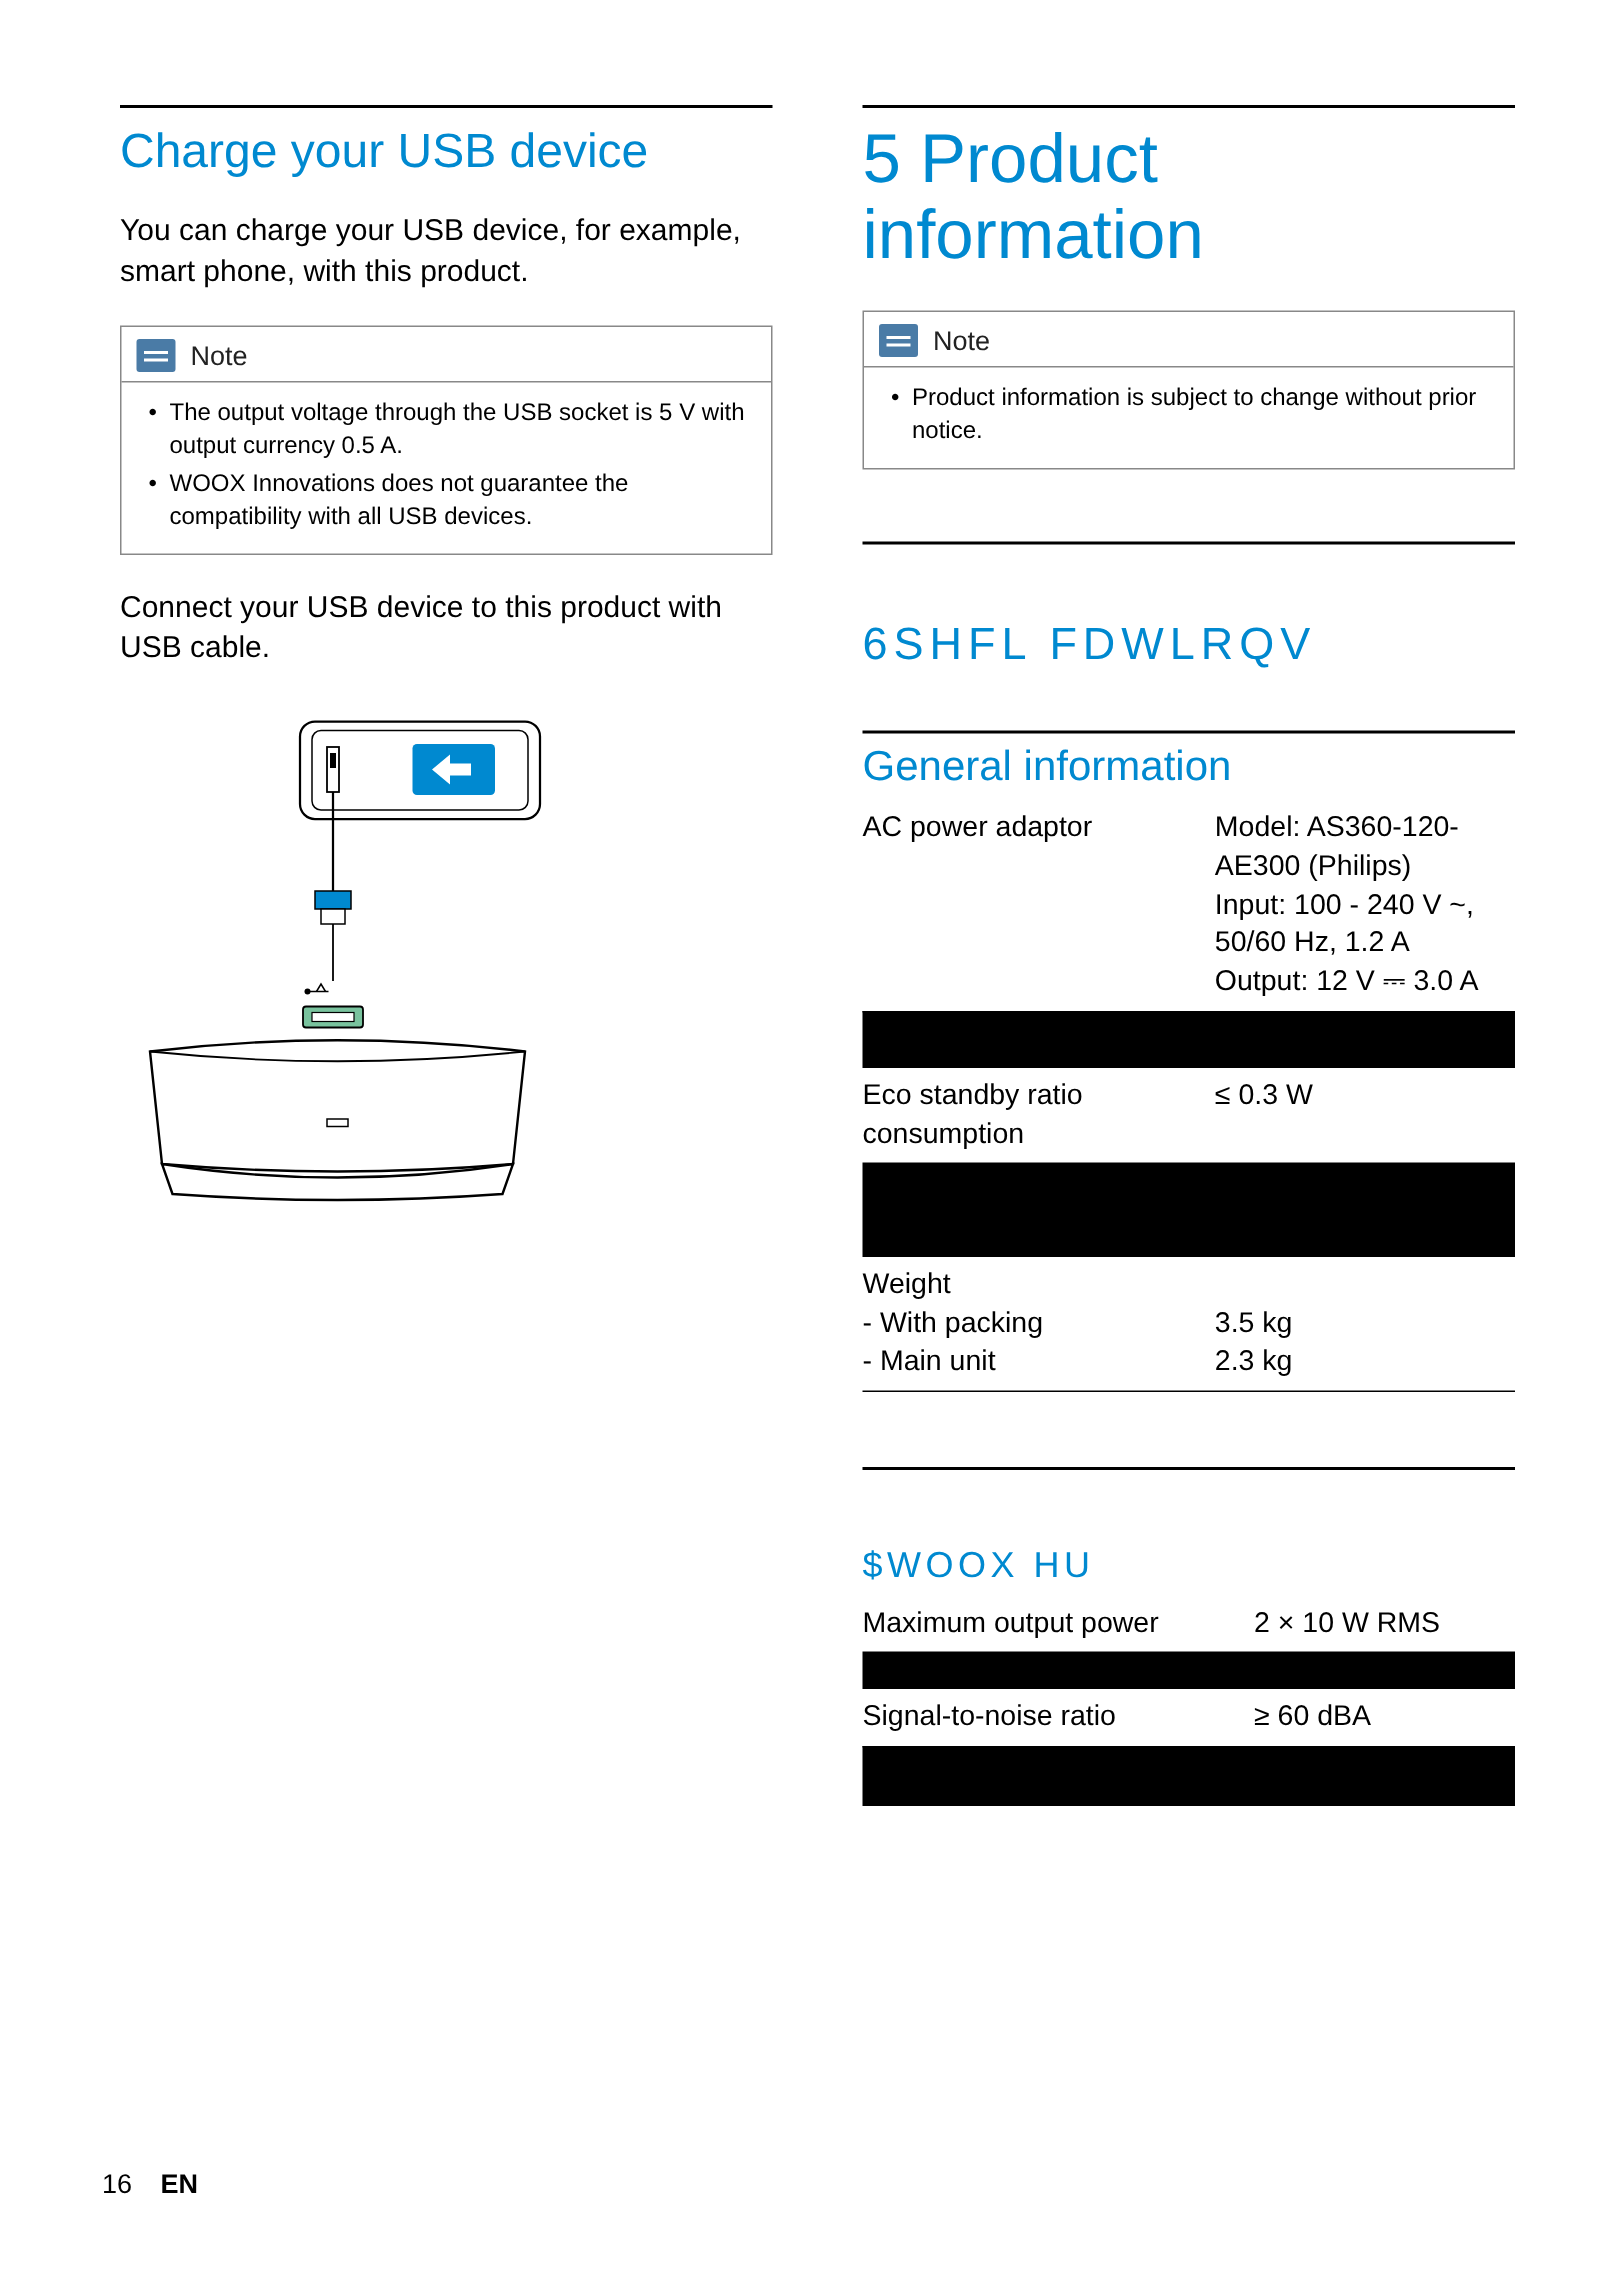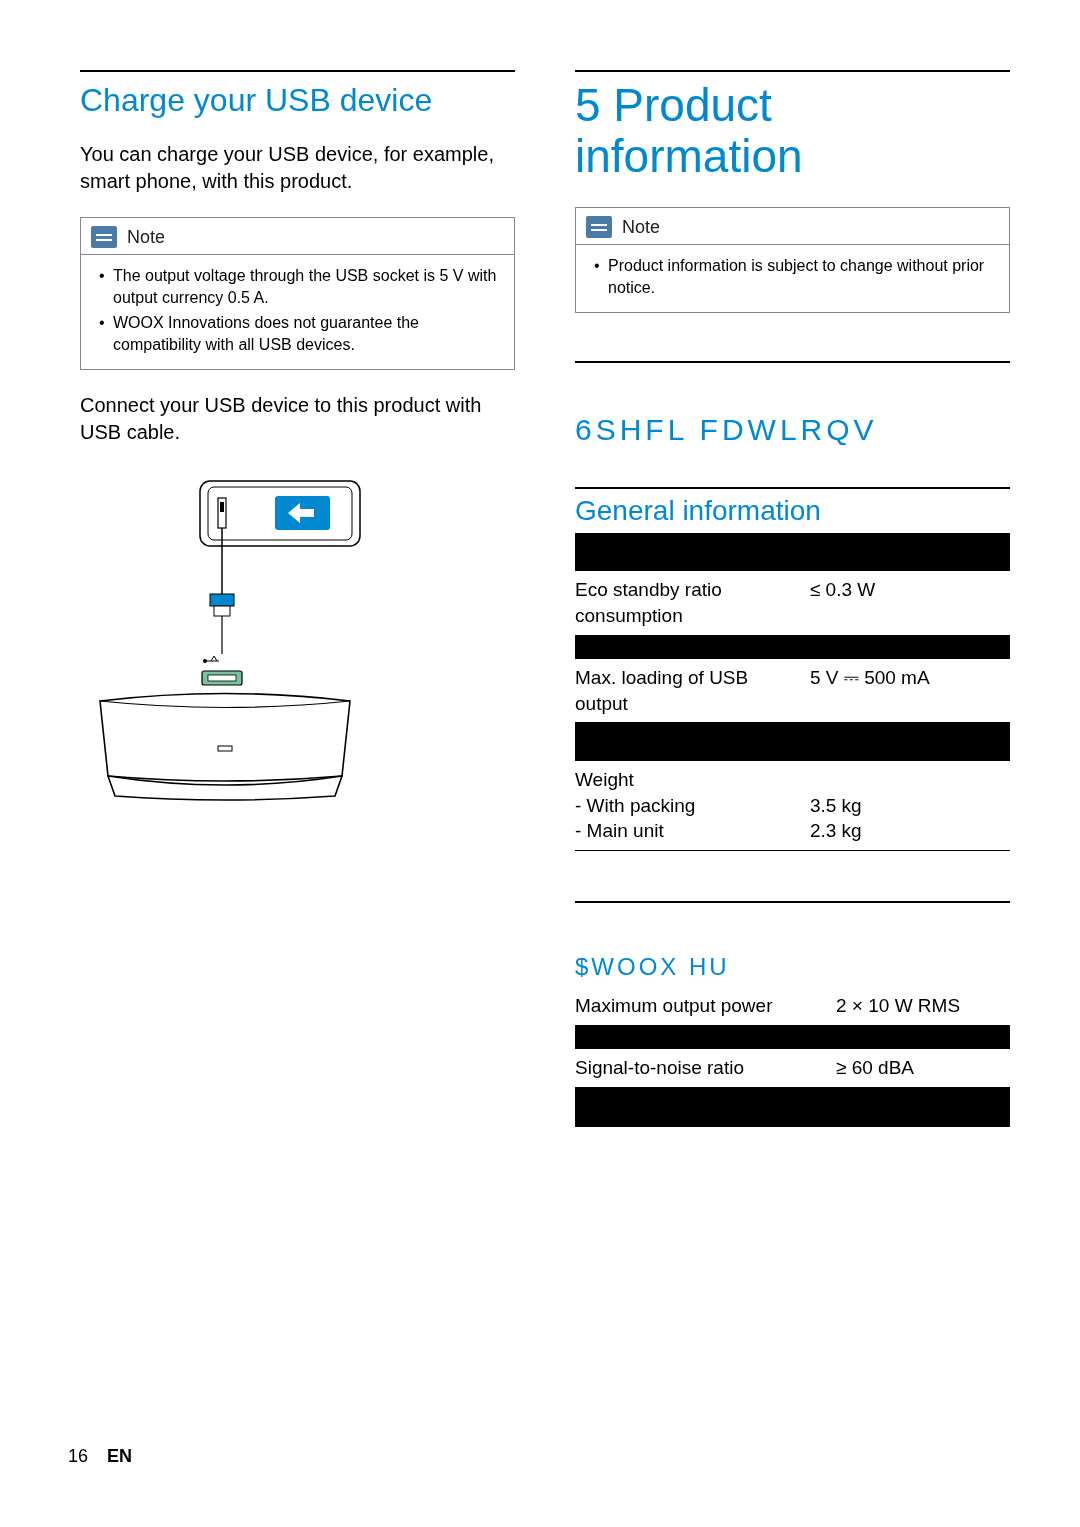--- a/index.html
+++ b/index.html
@@ -265,33 +265,35 @@
     </div>
 
     <hr class="hr-thick" style="margin-top:26px">
     <div class="sec-heading">6SHFL FDWLRQV</div>
 
     <hr class="hr-thick">
     <div class="sub-heading">General information</div>
 
     <table class="spec-table">
       <tbody id="general-tbody">
+          <tr>
+            <td style="white-space: pre-line;">AC power adaptor</td>
+            <td style="white-space: pre-line;">Model: AS360-120-AE300 (Philips)
+Input: 100 - 240 V ~, 50/60 Hz, 1.2 A
+Output: 12 V ⎓ 3.0 A</td>
+          </tr>
           <tr class="blackout">
             <td colspan="2"></td>
           </tr>
           <tr>
             <td style="white-space: pre-line;">Eco standby ratio consumption</td>
             <td style="white-space: pre-line;">≤ 0.3 W</td>
           </tr>
           <tr class="blackout-sm">
             <td colspan="2"></td>
-          </tr>
-          <tr>
-            <td style="white-space: pre-line;">Max. loading of USB output</td>
-            <td style="white-space: pre-line;">5 V ⎓ 500 mA</td>
           </tr>
           <tr class="blackout">
             <td colspan="2"></td>
           </tr>
           <tr>
             <td style="white-space: pre-line;">Weight
 - With packing
 - Main unit</td>
             <td style="white-space: pre-line;">
 3.5 kg

